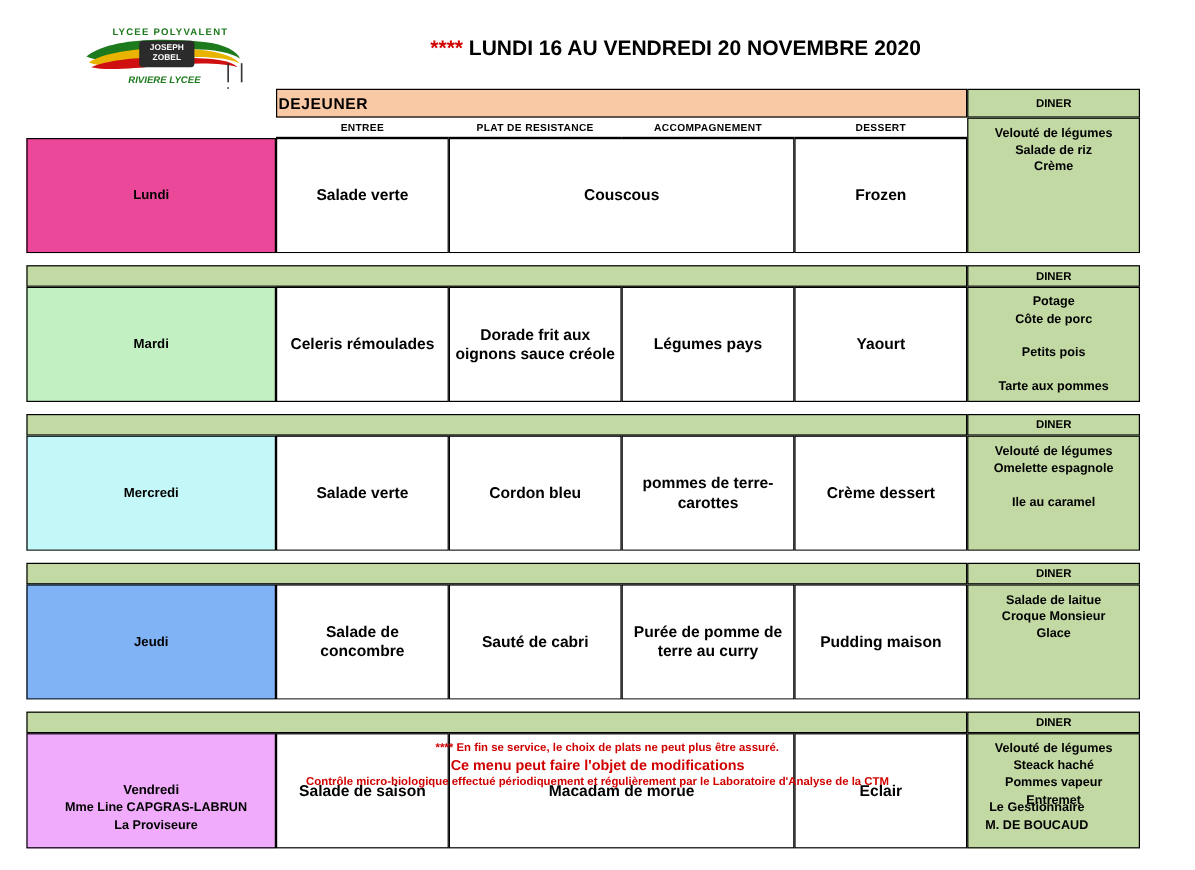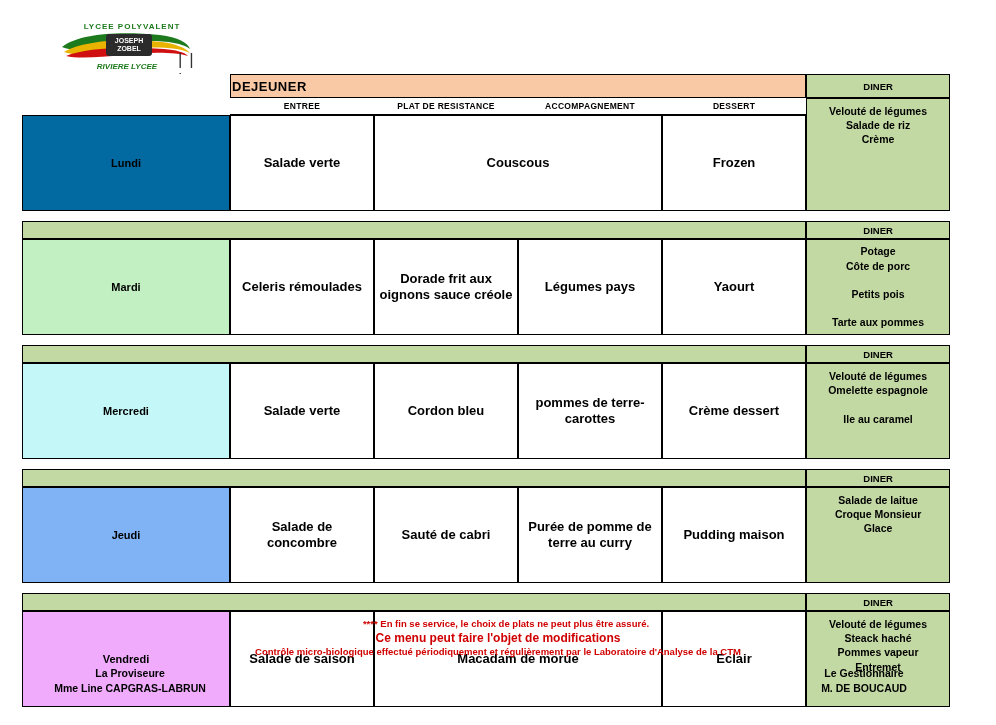--- a/index.html
+++ b/index.html
@@ -13,21 +13,21 @@
     font-family: "Liberation Sans", sans-serif;
     color: #000000;
     overflow: hidden;
     position: relative;
   }
 
   
   .header {
     position: absolute;
     top: 0;
-    left: 8px;
+    left: 18px;
     width: 803px;
     height: 70px;
   }
   .logo {
     position: absolute;
     left: 52px;
     top: 22px;
     width: 140px;
     height: 50px;
   }
@@ -252,20 +252,24 @@
     <svg class="logo-swoosh" viewBox="0 0 132 28">
       <path d="M2,16 C20,2 60,0 100,4 C118,6 128,12 130,18 C120,10 90,8 60,12 C36,15 14,22 2,16 Z" fill="#1d7a1d"></path>
       <path d="M4,21 C22,10 62,7 102,11 C116,13 126,17 130,22 C118,16 88,15 60,19 C38,22 16,26 4,21 Z" fill="#e8b400"></path>
       <path d="M6,25 C24,17 64,15 104,18 C116,19 124,21 128,25 C116,21 88,21 62,24 C42,26 18,28 6,25 Z" fill="#d01010"></path>
     </svg>
     <div class="logo-badge">JOSEPH ZOBEL</div>
     <div class="logo-bars">| | |</div>
     <div class="logo-bottom">RIVIERE LYCEE</div>
   </div>
 
+  <div class="doc-title">
+    <span class="stars">****</span>
+    <span>LUNDI 16  AU VENDREDI 20 NOVEMBRE 2020</span>
+  </div>
 </div>
 
 <table class="menu-table">
   <colgroup>
     <col style="width:208px">
     <col style="width:144px">
     <col style="width:144px">
     <col style="width:144px">
     <col style="width:144px">
     <col style="width:144px">
@@ -283,21 +287,21 @@
       <td class="subhead">ENTREE</td>
       <td class="subhead">PLAT DE RESISTANCE</td>
       <td class="subhead">ACCOMPAGNEMENT</td>
       <td class="subhead">DESSERT</td>
       <td class="diner-cell top-align" rowspan="2" style="white-space:pre-line;">Velouté de légumes
 Salade de riz
 Crème</td>
     </tr>
 
     <tr>
-      <td class="day-cell" style="background:#0369a1">Lundi</td>
+      <td class="day-cell" style="background:#ec4899">Lundi</td>
       <td class="meal-cell">Salade verte</td>
       <td class="meal-cell" colspan="2">Couscous</td>
       <td class="meal-cell">Frozen</td>
     </tr>
 
     <tr class="gap-row">
       <td colspan="5"></td>
       <td class="diner-cell" style="height:8px;padding:0"></td>
     </tr>
     <tr class="diner-label-row">
@@ -381,21 +385,21 @@
     </tr>
   </tbody>
 </table>
 
 <div class="footer">
   <div class="footnote-1">**** En fin se service, le choix de plats ne peut plus être assuré.</div>
   <div class="footnote-2">Ce menu peut faire l'objet de modifications</div>
   <div class="footnote-3">Contrôle micro-biologique effectué périodiquement et régulièrement par le Laboratoire d'Analyse de la CTM</div>
   <div class="signatures">
     <div class="sig-left">
+      <div>Mme Line CAPGRAS-LABRUN</div>
       <div>La Proviseure</div>
-      <div>Mme Line CAPGRAS-LABRUN</div>
     </div>
     <div class="sig-right">
       <div>Le Gestionnaire</div>
       <div>M. DE BOUCAUD</div>
     </div>
   </div>
 </div>
 
 </body></html>

